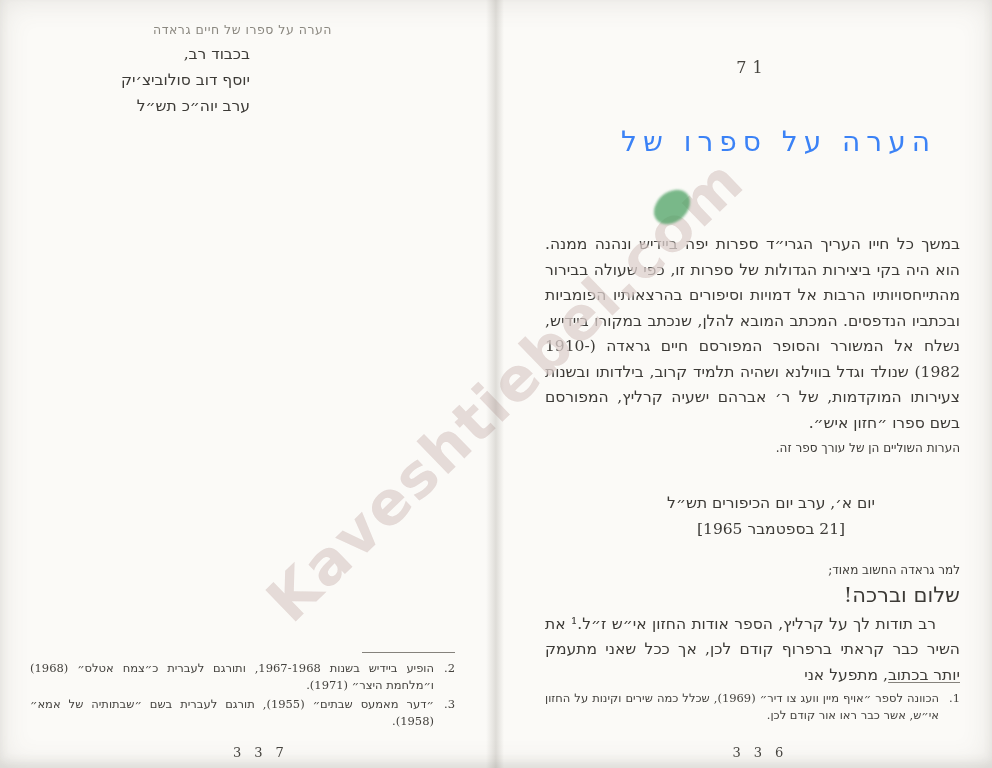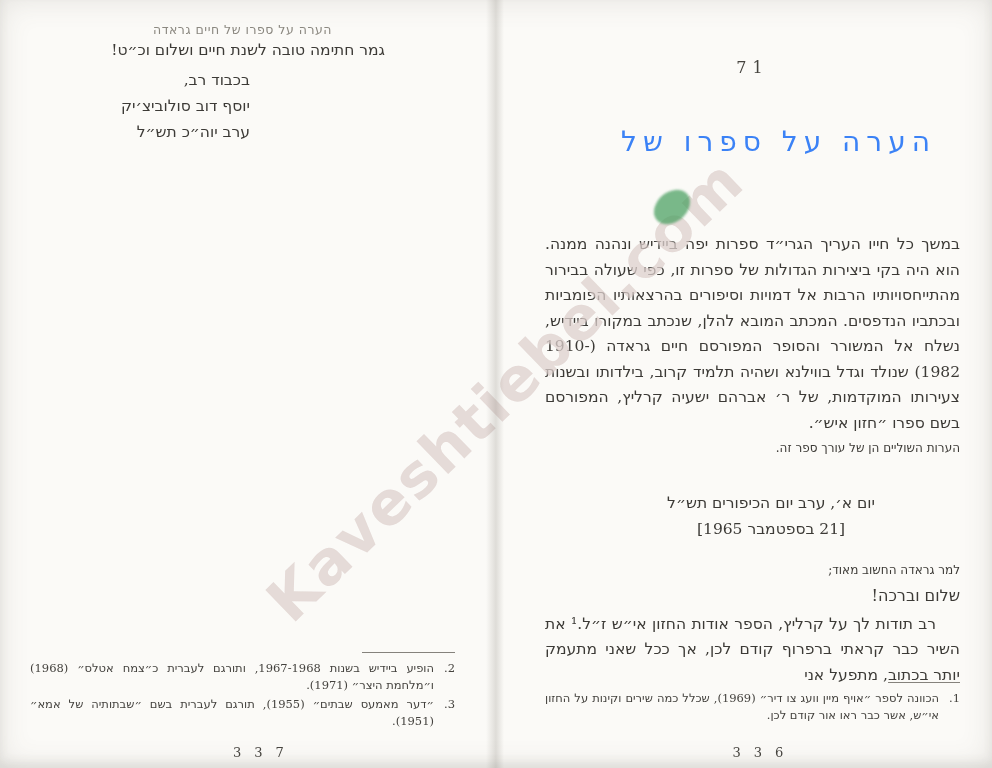--- a/index.html
+++ b/index.html
@@ -47,21 +47,21 @@
 
   .folio{margin-top:58px;text-align:center;font-size:16px;letter-spacing:6px;color:#45433e;direction:ltr;}
   .title{
     margin-top:40px;margin-right:24px;text-align:right;
     font-size:28px;font-weight:normal;line-height:49px;letter-spacing:6px;color:#3b82f6;
   }
   .intro{margin-top:66px;line-height:25.5px;}
   .editor-note{font-size:12px;line-height:25.5px;}
   .date-block{margin-top:28px;margin-right:85px;width:fit-content;text-align:center;font-size:15.5px;line-height:26px;}
   .salutation{margin-top:16px;font-size:12px;line-height:25px;}
-  .greeting{font-size:16px;line-height:25px;}
+  .greeting{font-size:21px;line-height:25px;}
   .letter-body{margin-top:4px;text-indent:24px;line-height:25.5px;}
 
   .watermark{
     position:absolute;left:505px;top:390px;
     transform:translate(-50%,-50%) rotate(-44deg);
     font-family:"DejaVu Sans",sans-serif;font-weight:bold;
     font-size:60px;letter-spacing:2px;white-space:nowrap;
     color:rgba(188,163,158,.38);
     text-shadow:0 0 2px rgba(255,255,255,.6);
     pointer-events:none;
@@ -77,38 +77,37 @@
 </style>
 </head>
 <body>
 
 <div class="spread">
 
   <div class="page page-left">
     <div class="running-header">הערה על ספרו של חיים גראדה</div>
 
 
-    <div class="closing-line">גמר חתימה טובה לשנת חיים ושלום וכ״ט!</div>
 
     <div class="signature">
       <div>בכבוד רב,</div>
       <div>יוסף דוב סולוביצ׳יק</div>
       <div>ערב יוה״כ תש״ל</div>
     </div>
 
 
     <div class="footnotes-left">
       <div class="fn-rule fn-rule-left"></div>
       <div class="fn-row">
         <span class="fn-label">2.</span>
         <span class="fn-text">הופיע ביידיש בשנות 1967-1968, ותורגם לעברית כ״צמח אטלס״ (1968) ו״מלחמת היצר״ (1971).</span>
       </div>
       <div class="fn-row">
         <span class="fn-label">3.</span>
-        <span class="fn-text">״דער מאמעס שבתים״ (1955), תורגם לעברית בשם ״שבתותיה של אמא״ (1951).</span>
+        <span class="fn-text">״דער מאמעס שבתים״ (1955), תורגם לעברית בשם ״שבתותיה של אמא״ (1958).</span>
       </div>
     </div>
 
     <div class="pagenum">337</div>
   </div>
 
   <div class="page page-right">
     <div class="folio">71</div>
 
     <div class="title">

